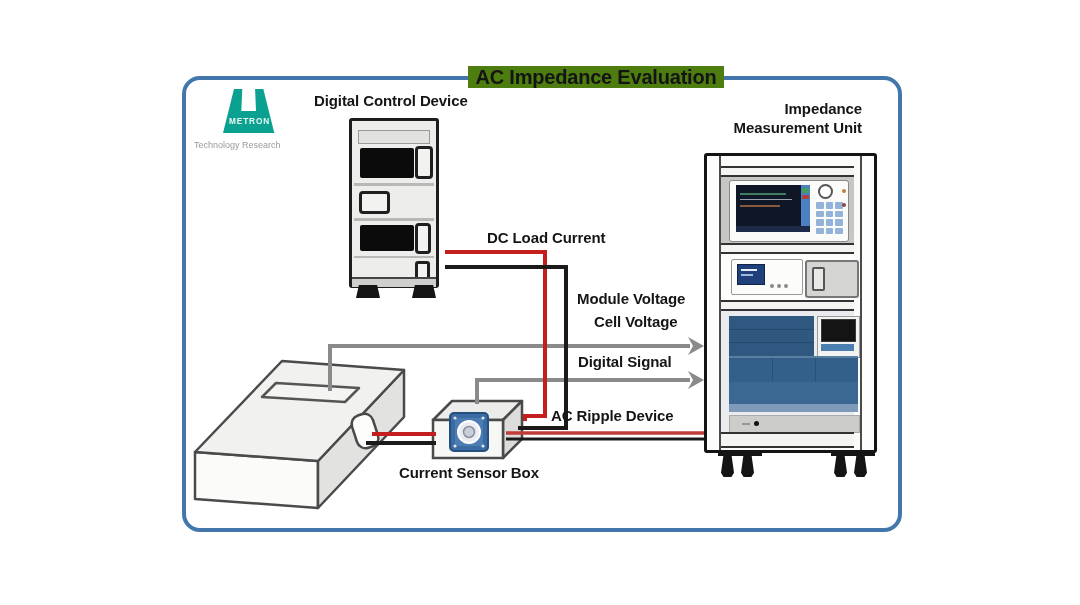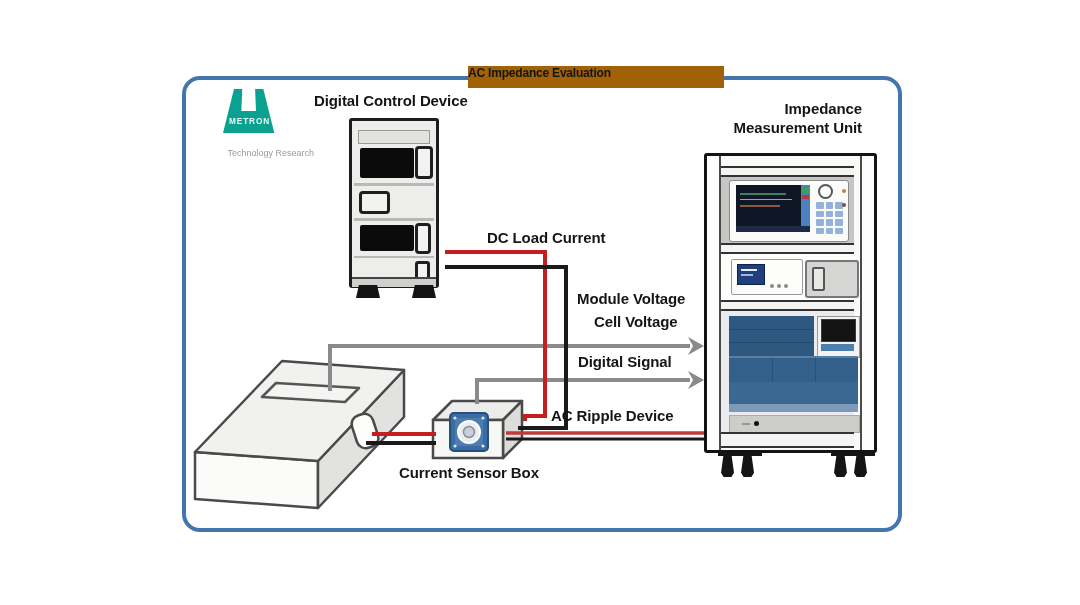--- a/index.html
+++ b/index.html
@@ -2,37 +2,37 @@
 <html><head>
 <meta charset="utf-8">
 <style>
   html,body{margin:0;padding:0;background:#fff;}
   .canvas{position:relative;width:1080px;height:605px;background:#fff;overflow:hidden;
           font-family:"Liberation Sans",sans-serif;}
   .abs{position:absolute;}
 
   
   .panel{left:182px;top:76px;width:712px;height:448px;border:4px solid #4377ac;border-radius:18px;background:#fff;}
-  .diagram-title{left:468px;top:66px;width:256px;height:22px;background:#a16207;
-                 font-weight:700;font-size:12px;color:#141414;letter-spacing:-.2px;}
+  .diagram-title{left:468px;top:66px;width:256px;height:22px;background:#4d7c0f;text-align:center;
+                 font-weight:700;font-size:20px;color:#141414;letter-spacing:-.2px;}
 
   
   .lbl{font-weight:700;font-size:15px;line-height:1.25;color:#151515;letter-spacing:-.1px;white-space:nowrap;text-align:right;}
   .lbl-dcd{left:314px;top:92px;}
   .lbl-imu{left:712px;top:100px;width:150px;white-space:normal;}
   .lbl-dclc{left:456px;top:229px;margin-left:31px;}
   .lbl-mv{left:577px;top:290px;}
   .lbl-cv{left:577px;top:313px;margin-left:17px;}
   .lbl-cs{left:578px;top:353px;}
   .lbl-arc{left:551px;top:407px;}
   .lbl-csb{left:399px;top:464px;}
 
   
   .logo-svg{left:212px;top:84px;}
-  .logo-sub{left:194px;top:140px;width:120px;text-align:right;font-size:9px;color:#9a9a9a;margin-top:8px;}
+  .logo-sub{left:194px;top:140px;width:120px;text-align:left;font-size:9px;color:#9a9a9a;}
 
   
   .dcd{left:349px;top:118px;width:84px;height:164px;border:3px solid #1c1c1c;border-radius:3px;background:#ededeb;}
   .dcd .strip{left:6px;top:9px;width:70px;height:12px;background:#e2e2e0;border:1px solid #9a9a98;}
   .dcd .disp1{left:8px;top:27px;width:54px;height:30px;background:#0b0b0b;border-radius:2px;}
   .dcd .btn1{left:63px;top:25px;width:12px;height:27px;border:3px solid #1f1f1f;background:#f2f2f0;border-radius:4px;}
   .dcd .sep1{left:2px;top:62px;width:80px;height:3px;background:#b8b8b6;}
   .dcd .btn2{left:7px;top:70px;width:25px;height:17px;border:3px solid #1f1f1f;background:#f2f2f0;border-radius:4px;}
   .dcd .sep2{left:2px;top:97px;width:80px;height:3px;background:#b8b8b6;}
   .dcd .disp3{left:8px;top:104px;width:54px;height:26px;background:#0b0b0b;border-radius:2px;}

